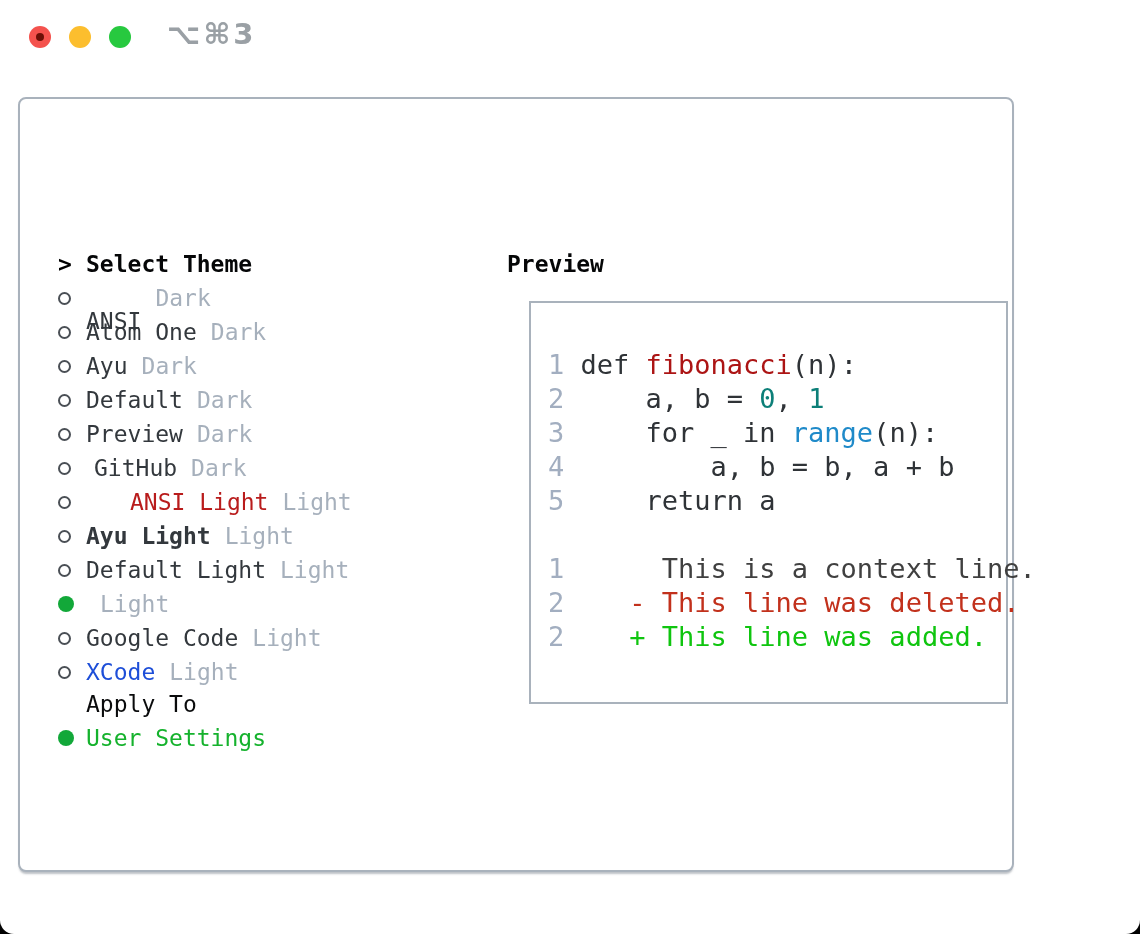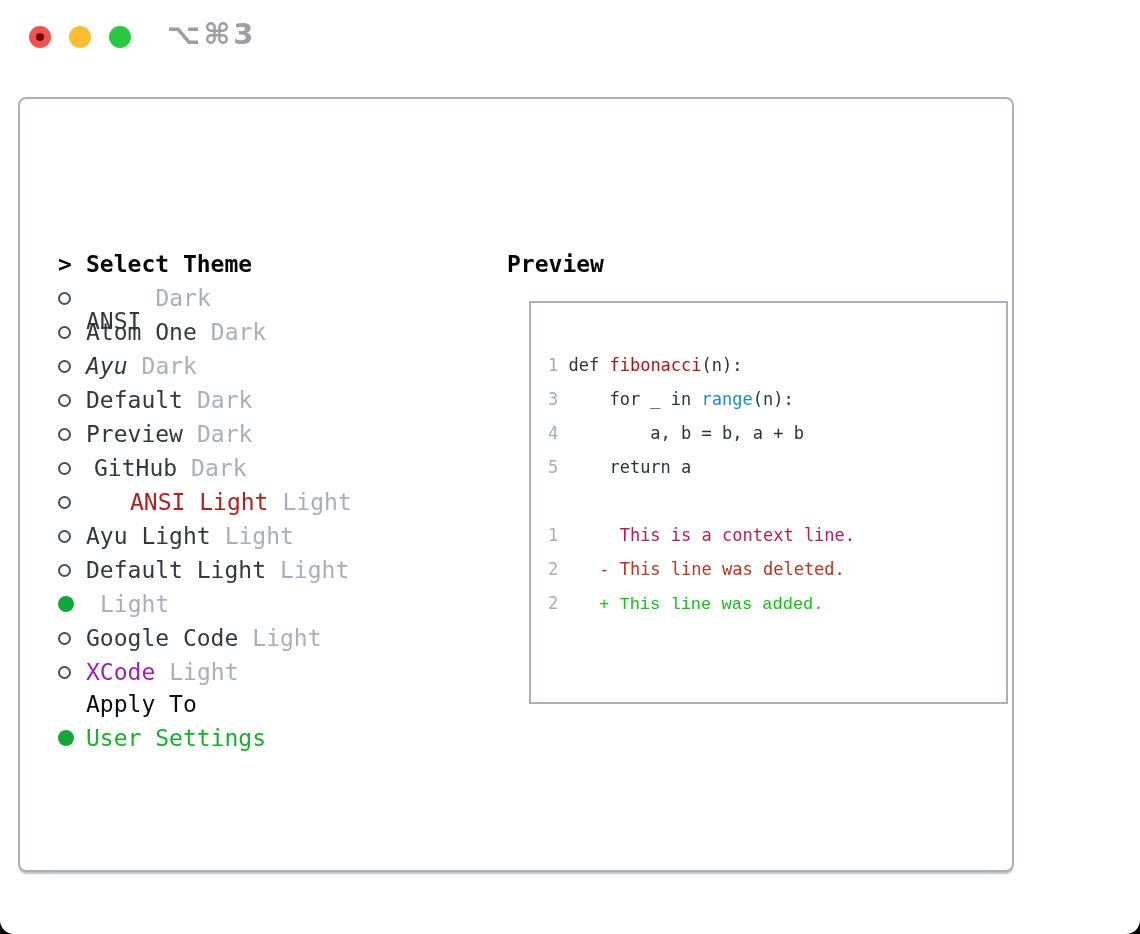--- a/index.html
+++ b/index.html
@@ -49,21 +49,21 @@
   .apply-hdr-row { padding-left:28px; }
   .hint { position:absolute; left:38px; top:760px; }
   
   .preview-title { position:absolute; left:487px; top:148px; height:34px;
     font-weight:bold; color:#050607; font-size:23px; line-height:34px; }
   .preview-box {
     position:absolute; left:509px; top:202px; width:479px; height:403px;
     background:#fff; border:2px solid #a9b2bc;
   }
   .code { position:absolute; left:17px; top:45px; }
-  .cl { height:34px; font-size:17px; line-height:34px; white-space:pre; }
+  .cl { height:34px; font-size:27px; line-height:34px; white-space:pre; }
 </style>
 </head>
 <body>
 
 <div class="window">
 
   <div class="lights">
     <div class="light light-close">
         <div class="inner"></div>
       </div>
@@ -74,54 +74,55 @@
 
   <div class="panel">
 
     <div class="theme-list">
       <div class="row">
         <span class="gutter prompt">&gt;</span><span class="hdr">Select Theme</span>
       </div>
 
     <div class="row"><span class="gutter"><span class="dot"></span></span><span style="color: rgb(51, 56, 61); margin-top: 46px;">ANSI</span><span class="variant" style="color: rgb(166, 176, 188);">Dark</span></div>
         <div class="row"><span class="gutter"><span class="dot"></span></span><span style="color: rgb(51, 56, 61);">Atom One</span><span class="variant" style="color: rgb(166, 176, 188);">Dark</span></div>
-        <div class="row"><span class="gutter"><span class="dot"></span></span><span style="color: rgb(51, 56, 61); font-style: italic;">Ayu</span><span class="variant" style="color: rgb(166, 176, 188);">Dark</span></div>
+        <div class="row"><span class="gutter"><span class="dot"></span></span><span style="color: rgb(51, 56, 61);">Ayu</span><span class="variant" style="color: rgb(166, 176, 188);">Dark</span></div>
         <div class="row"><span class="gutter"><span class="dot"></span></span><span style="color: rgb(51, 56, 61);">Default</span><span class="variant" style="color: rgb(166, 176, 188);">Dark</span></div>
         <div class="row"><span class="gutter"><span class="dot"></span></span><span style="color: rgb(51, 56, 61);">Preview</span><span class="variant" style="color: rgb(166, 176, 188);">Dark</span></div>
         <div class="row"><span class="gutter"><span class="dot"></span></span><span style="color: rgb(51, 56, 61); margin-left: 8px;">GitHub</span><span class="variant" style="color: rgb(166, 176, 188);">Dark</span></div>
         <div class="row"><span class="gutter"><span class="dot"></span></span><span style="color: #b91c1c; margin-left: 44px;">ANSI Light</span><span class="variant" style="color: rgb(166, 176, 188);">Light</span></div>
-        <div class="row"><span class="gutter"><span class="dot"></span></span><span style="color: rgb(51, 56, 61);">Ayu Light</span><span class="variant" style="color: rgb(166, 176, 188);">Light</span></div>
+        <div class="row"><span class="gutter"><span class="dot"></span></span><span style="color: rgb(51, 56, 61); font-weight: bold;">Ayu Light</span><span class="variant" style="color: rgb(166, 176, 188);">Light</span></div>
         <div class="row"><span class="gutter"><span class="dot"></span></span><span style="color: rgb(51, 56, 61);">Default Light</span><span class="variant" style="color: rgb(166, 176, 188);">Light</span></div>
         <div class="row"><span class="gutter"><span class="dot sel" style="background: rgb(18, 168, 57);"></span></span><span class="variant" style="color: rgb(166, 176, 188);">Light</span></div>
         <div class="row"><span class="gutter"><span class="dot"></span></span><span style="color: rgb(51, 56, 61);">Google Code</span><span class="variant" style="color: rgb(166, 176, 188);">Light</span></div>
-        <div class="row"><span class="gutter"><span class="dot"></span></span><span style="color: #a21caf;">XCode</span><span class="variant" style="color: rgb(166, 176, 188);">Light</span></div>
+        <div class="row"><span class="gutter"><span class="dot"></span></span><span style="color: #1d4ed8;">XCode</span><span class="variant" style="color: rgb(166, 176, 188);">Light</span></div>
       </div>
 
     <div class="apply-block">
       <div class="row apply-hdr-row">
         <span style="color:#0a0b0c">Apply To</span>
       </div>
 
     <div class="row"><span class="gutter"><span class="dot sel" style="background: rgb(18, 168, 57);"></span></span><span style="color: rgb(21, 178, 45);">User Settings</span></div>
       </div>
 
     <div class="hint mono">
       <div>(Use Enter to select, Tab to</div>
       
     </div>
 
     <div class="preview-title">Preview</div>
     <div class="preview-box">
       <div class="code">
 
       <div class="cl"><span style="color: rgb(162, 174, 192);">1</span><span style="color: rgb(47, 51, 55);"> def </span><span style="color: rgb(172, 20, 20);">fibonacci</span><span style="color: rgb(47, 51, 55);">(n):</span></div>
+          <div class="cl"><span style="color: rgb(162, 174, 192);">2</span><span style="color: rgb(47, 51, 55);">     a, b = </span><span style="color: rgb(12, 127, 120);">0</span><span style="color: rgb(47, 51, 55);">, </span><span style="color: rgb(12, 127, 120);">1</span></div>
           <div class="cl"><span style="color: rgb(162, 174, 192);">3</span><span style="color: rgb(47, 51, 55);">     for _ in </span><span style="color: rgb(31, 138, 201);">range</span><span style="color: rgb(47, 51, 55);">(n):</span></div>
           <div class="cl"><span style="color: rgb(162, 174, 192);">4</span><span style="color: rgb(47, 51, 55);">         a, b = b, a + b</span></div>
           <div class="cl"><span style="color: rgb(162, 174, 192);">5</span><span style="color: rgb(47, 51, 55);">     return a</span></div>
           <div class="cl"><span style="color: rgb(162, 174, 192);"></span></div>
-          <div class="cl"><span style="color: rgb(162, 174, 192);">1</span><span style="color: #be185d;">      This is a context line.</span></div>
+          <div class="cl"><span style="color: rgb(162, 174, 192);">1</span><span style="color: #404040;">      This is a context line.</span></div>
           <div class="cl"><span style="color: rgb(162, 174, 192);">2</span><span style="color: rgb(194, 49, 28);">    - This line was deleted.</span></div>
-          <div class="cl"><span style="color: rgb(162, 174, 192);">2</span><span style="color: rgb(15, 197, 15); font-family: Liberation Mono, monospace;">    + This line was added.</span></div>
+          <div class="cl"><span style="color: rgb(162, 174, 192);">2</span><span style="color: rgb(15, 197, 15);">    + This line was added.</span></div>
         </div>
     </div>
 
   </div>
 </div>
 
 </body></html>

